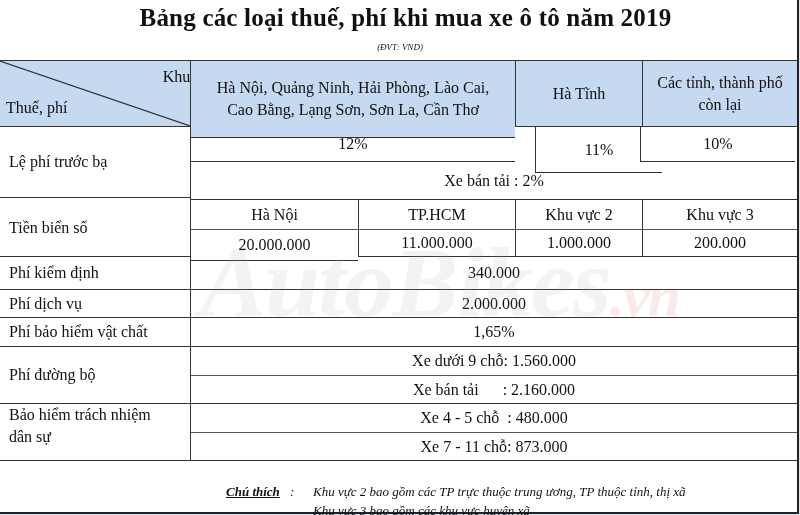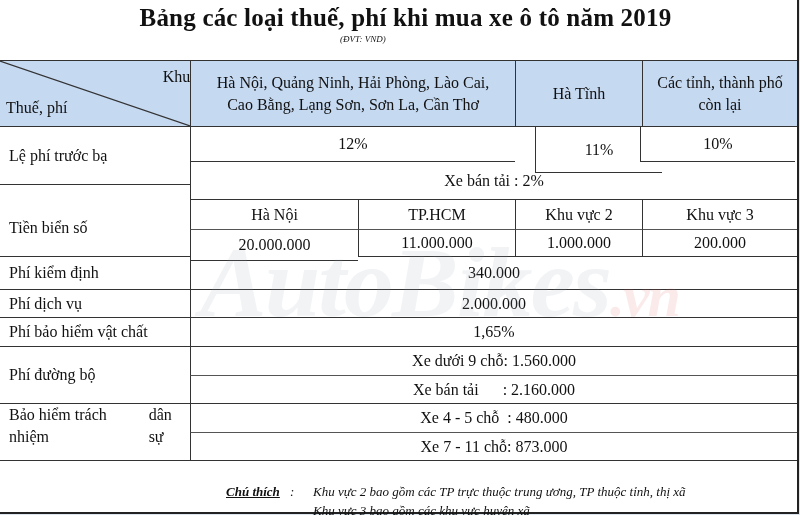--- a/index.html
+++ b/index.html
@@ -1,19 +1,19 @@
 <!DOCTYPE html>
 <html><head>
 <meta charset="utf-8">
 <style>
   html,body{margin:0;padding:0;}
   body{width:800px;height:515px;background:#dde6ee;position:relative;overflow:hidden;font-family:"Liberation Serif","DejaVu Serif",serif;color:#111;}
   .sheet{position:absolute;left:0;top:0;width:797px;height:512px;background:#fff;border-right:2px solid #222;border-bottom:2px solid #222;}
   .title{position:absolute;left:0;top:4px;width:797px;text-align:center;font-weight:bold;font-size:25px;letter-spacing:0.2px;margin-left:7px;}
-  .unit{position:absolute;left:340px;top:34px;width:120px;font-style:italic;font-size:9px;}
+  .unit{position:absolute;left:340px;top:42px;width:120px;text-align:center;font-style:italic;font-size:9px;}
   .cell{position:absolute;box-sizing:border-box;display:flex;align-items:center;justify-content:center;text-align:center;font-size:16px;line-height:22px;}
   .left{justify-content:flex-start;text-align:left;padding-left:9px;}
   .hdr{background:#c5d9f1;}
   .b-t{border-top:1.5px solid #333;}
   .b-l{border-left:1.5px solid #333;}
   .b-b{border-bottom:1.5px solid #333;}
   .thin-t{border-top:1px solid #555;}
   .diag{position:absolute;left:0;top:60px;width:190px;height:67px;padding-left:40px;}
   .diag svg{position:absolute;left:0;top:0;}
   .diag .k{position:absolute;right:12px;top:8px;font-size:16px;}
@@ -35,31 +35,31 @@
   <div class="unit">(ĐVT: VND)</div>
 
   <div class="cell hdr b-t b-b" style="left:0;top:60px;width:190px;height:67px;"></div>
   <div class="diag">
     <svg width="190" height="67">
         <line x1="0" y1="1" x2="190" y2="66" stroke="#333" stroke-width="1.2"></line>
       </svg>
     <span class="k">Khu vực</span>
     <span class="t">Thuế, phí</span>
   </div>
-  <div class="cell hdr b-t b-b b-l" style="left:190px;top:60px;width:325px;height:67px;flex-direction:column;">
+  <div class="cell hdr b-t b-b b-l" style="left:190px;top:60px;width:325px;height:78px;flex-direction:column;">
     <div>Hà Nội, Quảng Ninh, Hải Phòng, Lào Cai,</div>
     <div>Cao Bằng, Lạng Sơn, Sơn La, Cần Thơ</div>
   </div>
   <div class="cell hdr b-t b-b b-l" style="left:642px;top:60px;width:155px;height:67px;flex-direction:column;">
     <div>Các tỉnh, thành phố</div>
     <div>còn lại</div>
   </div>
   <div class="cell hdr b-t b-b b-l" style="left:515px;top:60px;width:127px;height:67px;">Hà Tĩnh</div>
 
-  <div class="cell left b-b" style="left:0;top:127px;width:190px;height:58px;">Lệ phí trước bạ</div>
+  <div class="cell left b-b" style="left:0;top:127px;width:190px;height:71px;">Lệ phí trước bạ</div>
   <div class="cell b-l b-b" style="left:190px;top:127px;width:325px;height:35px;">12%</div>
   <div class="cell b-l b-b" style="left:515px;top:127px;width:127px;height:46px;margin-left:20px;">11%</div>
   <div class="cell b-l b-b" style="left:640px;top:127px;width:155px;height:35px;">10%</div>
   <div class="cell b-l b-b" style="left:190px;top:162px;width:607px;height:38px;">Xe bán tải : 2%</div>
 
   <div class="cell left b-b" style="left:0;top:200px;width:190px;height:57px;">Tiền biển số</div>
   <div class="cell b-l" style="left:190px;top:200px;width:168px;height:29px;">Hà Nội</div>
   <div class="cell b-l" style="left:358px;top:200px;width:157px;height:29px;">TP.HCM</div>
   <div class="cell b-l" style="left:515px;top:200px;width:127px;height:29px;">Khu vực 2</div>
   <div class="cell b-l" style="left:642px;top:200px;width:155px;height:29px;">Khu vực 3</div>
@@ -74,21 +74,21 @@
   <div class="cell left b-b" style="left:0;top:290px;width:190px;height:28px;">Phí dịch vụ</div>
   <div class="cell b-l b-b" style="left:190px;top:290px;width:607px;height:28px;">2.000.000</div>
 
   <div class="cell left b-b" style="left:0;top:318px;width:190px;height:29px;">Phí bảo hiểm vật chất</div>
   <div class="cell b-l b-b" style="left:190px;top:318px;width:607px;height:29px;">1,65%</div>
 
   <div class="cell left b-b" style="left:0;top:347px;width:190px;height:57px;">Phí đường bộ</div>
   <div class="cell b-l" style="left:190px;top:347px;width:607px;height:28px;">Xe dưới 9 chỗ: 1.560.000</div>
   <div class="cell b-l thin-t b-b" style="left:190px;top:375px;width:607px;height:29px;white-space:pre;">Xe bán tải      : 2.160.000</div>
 
-  <div class="cell left b-b" style="left:0;top:404px;width:190px;height:57px;flex-direction:row;align-items:flex-start;">
+  <div class="cell left b-b" style="left:0;top:404px;width:190px;height:57px;flex-direction:column;align-items:flex-start;">
     <div>Bảo hiểm trách nhiệm</div>
     <div>dân sự</div>
   </div>
   <div class="cell b-l" style="left:190px;top:404px;width:607px;height:28px;white-space:pre;">Xe 4 - 5 chỗ  : 480.000</div>
   <div class="cell b-l thin-t b-b" style="left:190px;top:432px;width:607px;height:29px;white-space:pre;">Xe 7 - 11 chỗ: 873.000</div>
 
   <div class="wm"><span>AutoBikes</span><span class="vn">.vn</span></div>
 
   <div class="note">
     <span class="lbl">Chú thích</span>

